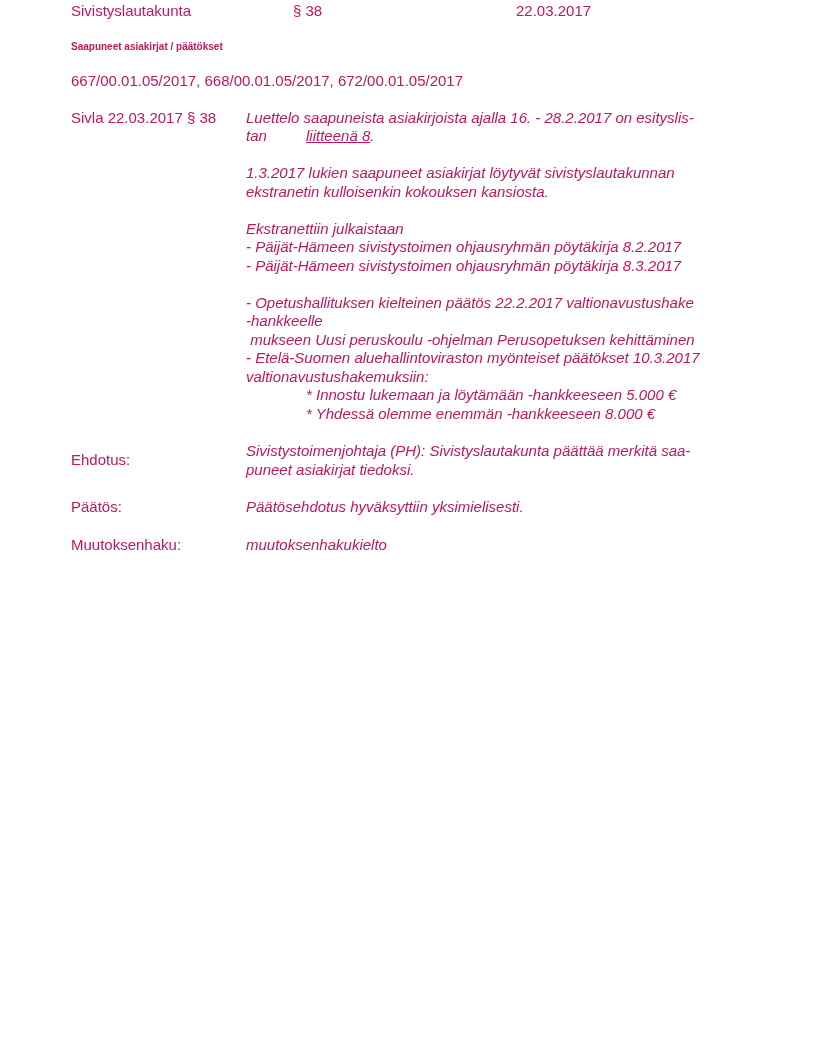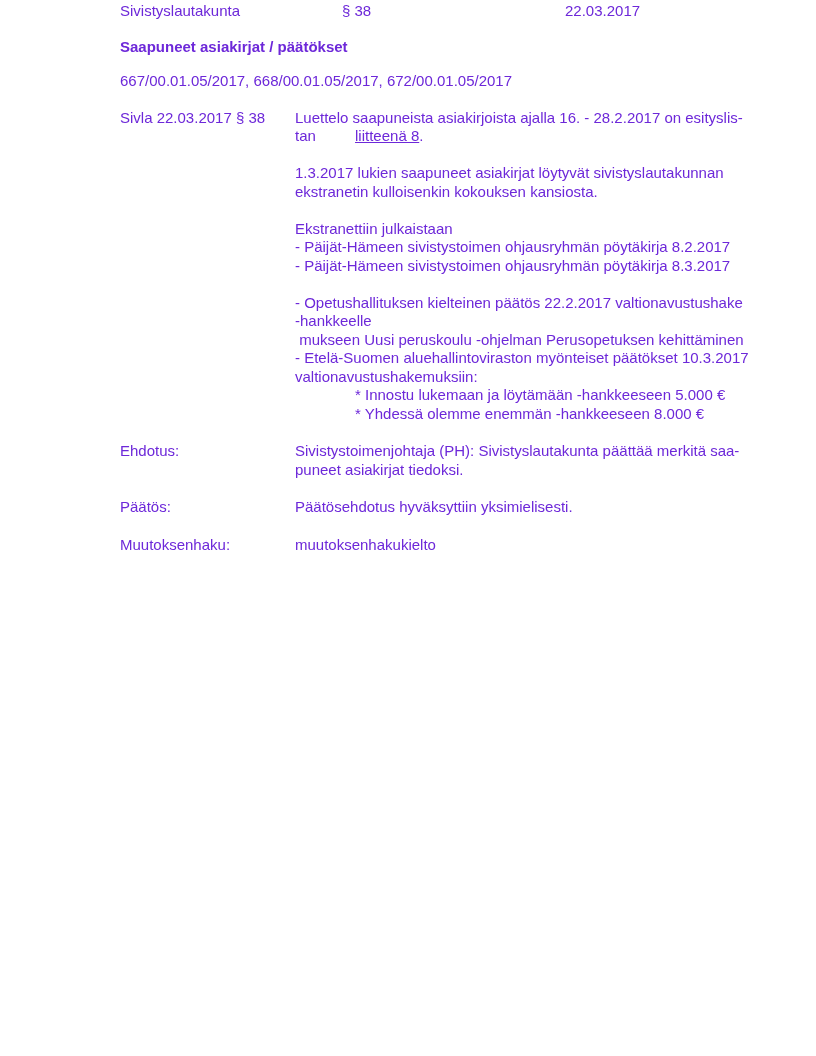--- a/index.html
+++ b/index.html
@@ -5,55 +5,56 @@
   html, body {
     margin: 0;
     padding: 0;
     background: #ffffff;
   }
   .page {
     position: relative;
     width: 816px;
     height: 807px;
     box-sizing: border-box;
-    padding: 2px 40px 0 120px;
+    padding: 2px 40px 0 71px;
     background: #ffffff;
     font-family: "Liberation Sans", "DejaVu Sans", sans-serif;
     font-size: 15px;
     line-height: 18.5px;
-    color: #6d28d9;
+    color: #be185d;
     overflow: hidden;
   }
   .doc-header {
     position: relative;
     height: 19px;
   }
   .doc-header .sec  { position: absolute; left: 222px; top: 0; }
   .doc-header .date { position: absolute; left: 445px; top: 0; }
   .title {
     margin: 17px 0 0 0;
-    font-size: 15px;
+    font-size: 10px;
     font-weight: bold;
     line-height: 18.5px;
   }
   .diary { margin-top: 15px; }
   .row {
     display: flex;
     align-items: flex-start;
   }
   .row.item-row { margin-top: 18.5px; }
-  .row.sec-row  { margin-top: 19px; }
+  .row.sec-row  { margin-top: 19px; align-items: center; }
   .label {
     flex: none;
     width: 175px;
     white-space: pre-wrap;
   }
   .content {
     flex: 1;
     min-width: 0;
+    font-style: italic;
   }
   .line {
     white-space: pre-wrap;
     min-height: 18.5px;
   }
   .line.indent { padding-left: 60px; }
   .u { text-decoration: underline; margin-left: 35px; }
 </style>
 </head>
 <body>

